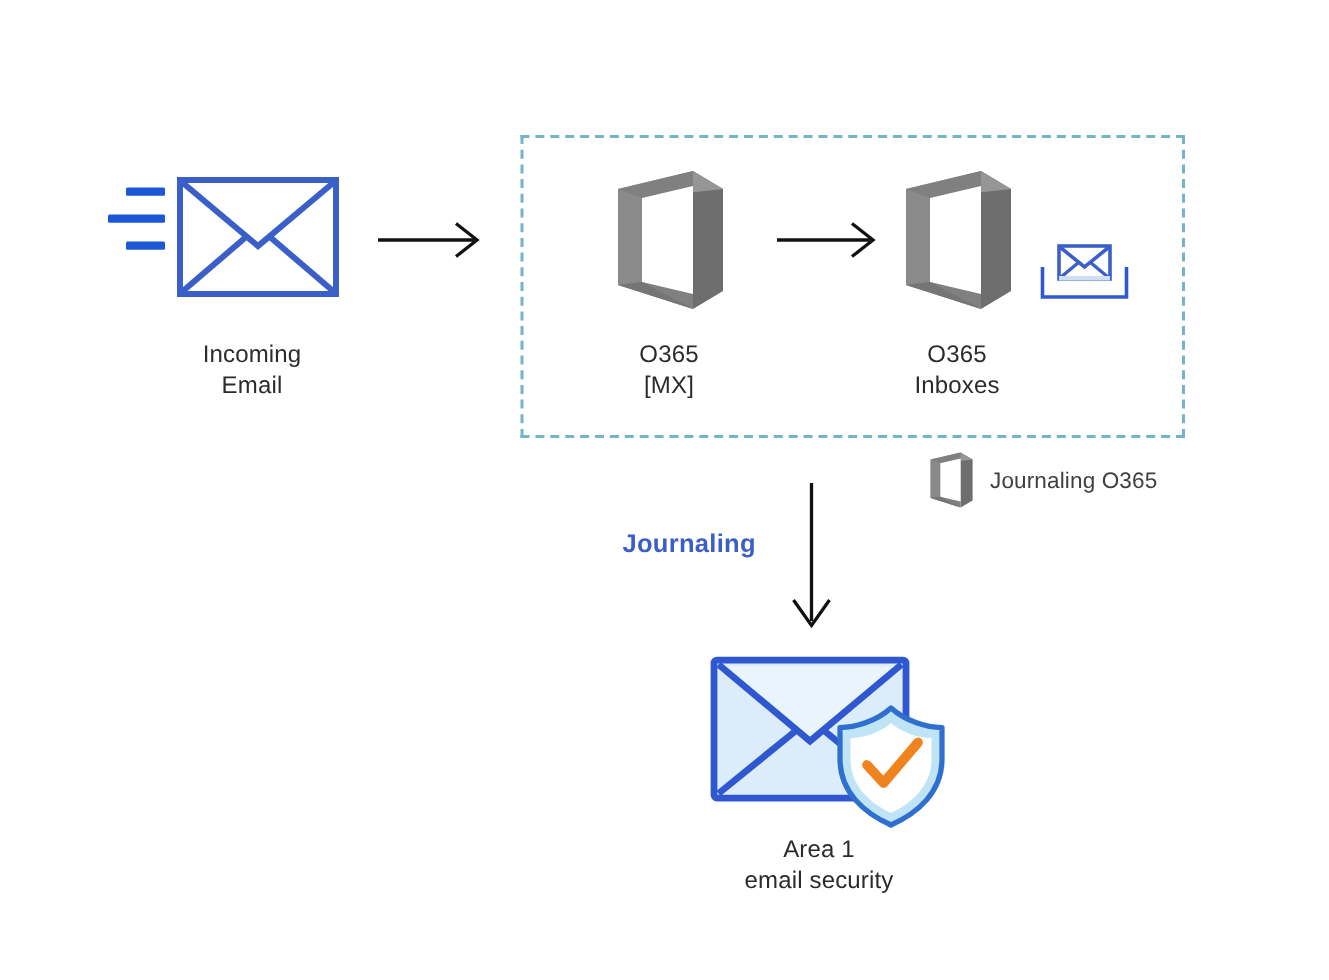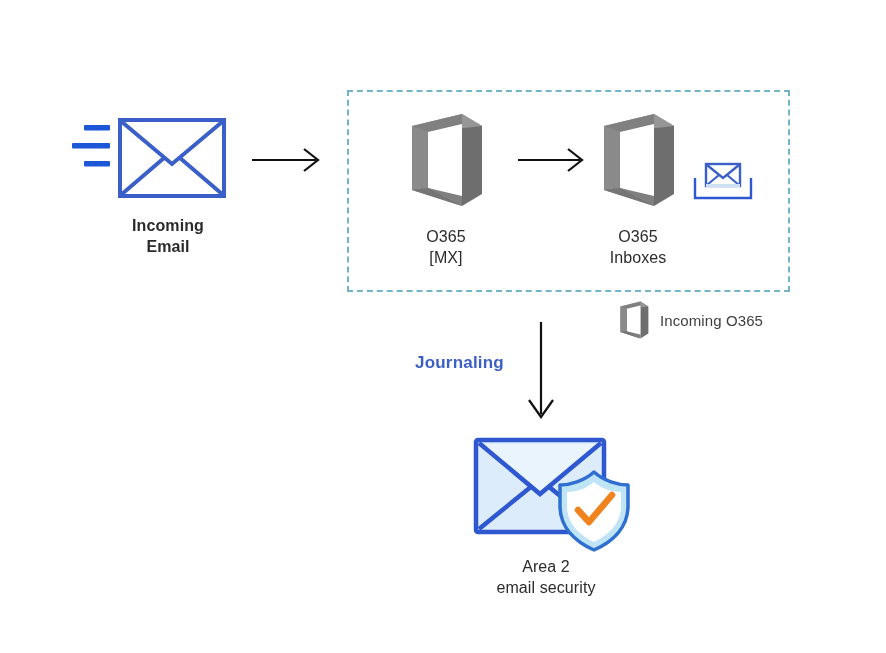--- a/index.html
+++ b/index.html
@@ -70,21 +70,21 @@
       <rect x="14" y="43" width="26" height="5.5" rx="1" fill="#1b57d6"></rect>
 
       <rect x="50" y="2" width="104" height="76" fill="#ffffff" stroke="#3a5fc8" stroke-width="4"></rect>
 
       <path d="M52 4 L102 46 L152 4" fill="none" stroke="#3a5fc8" stroke-width="4" stroke-linejoin="miter"></path>
 
       <path d="M52 76 L94 40" fill="none" stroke="#3a5fc8" stroke-width="4"></path>
       <path d="M152 76 L110 40" fill="none" stroke="#3a5fc8" stroke-width="4"></path>
     </svg>
   </div>
-  <div class="label" style="left:88px;top:215px;width:160px;font-weight:bold;">Incoming
+  <div class="label" style="left:88px;top:226px;width:160px;">Incoming
 Email</div>
 
   <div class="node" style="left:252px;top:145px;">
     <svg width="72" height="30" viewBox="0 0 72 30">
       <line x1="0" y1="15" x2="64" y2="15" stroke="#111111" stroke-width="2.2"></line>
       <path d="M52 4 L66 15 L52 26" fill="none" stroke="#111111" stroke-width="2.2" stroke-linecap="butt" stroke-linejoin="miter"></path>
     </svg>
   </div>
 
   <div class="node" style="left:406px;top:110px;">
@@ -142,21 +142,21 @@
 
   <div class="legend">
     <svg width="32" height="40" viewBox="0 0 80 100">
       <path d="M56 4 L76 16 L76 84 L56 96 Z" fill="#6e6e6e"></path>
       <path d="M56 4 L76 16 L22 22 L6 16 Z" fill="#969696"></path>
       <path d="M6 16 L56 4 L56 96 L6 80 Z" fill="#808080"></path>
       <path d="M22 22 L56 14 L56 86 L22 78 Z" fill="#ffffff"></path>
       <path d="M6 16 L22 22 L22 78 L6 80 Z" fill="#8a8a8a"></path>
       <path d="M6 80 L22 78 L56 96 Z" fill="#757575"></path>
     </svg>
-    <span class="legend-text">Incoming O365</span>
+    <span class="legend-text">Journaling O365</span>
   </div>
 
   <div class="node" style="left:524px;top:322px;">
     <svg width="34" height="100" viewBox="0 0 34 100">
       <line x1="17" y1="0" x2="17" y2="92" stroke="#111111" stroke-width="2.2"></line>
       <path d="M5 78 L17 95 L29 78" fill="none" stroke="#111111" stroke-width="2.2" stroke-linecap="butt" stroke-linejoin="miter"></path>
     </svg>
   </div>
   <div class="journaling-label">Journaling</div>
 
@@ -176,16 +176,16 @@
       <g transform="translate(92,38)">
 
         <path d="M36 2 C26 11 12 15 2 15 L2 36 C2 58 18 72 36 80 C54 72 70 58 70 36 L70 15 C60 15 46 11 36 2 Z" fill="#bfe4f5" stroke="#2f6fd0" stroke-width="3.5" stroke-linejoin="round"></path>
 
         <path d="M36 12 C28 19 17 22 9 22 L9 36 C9 53 21 65 36 72 C51 65 63 53 63 36 L63 22 C55 22 44 19 36 12 Z" fill="#ffffff"></path>
 
         <path d="M20 40 L31 52 L54 25" fill="none" stroke="#f0831e" stroke-width="6.5" stroke-linecap="round" stroke-linejoin="round"></path>
       </g>
     </svg>
   </div>
-  <div class="label" style="left:466px;top:556px;width:160px;">Area 2
+  <div class="label" style="left:466px;top:556px;width:160px;">Area 1
 email security</div>
 
 </div>
 
 </body></html>

